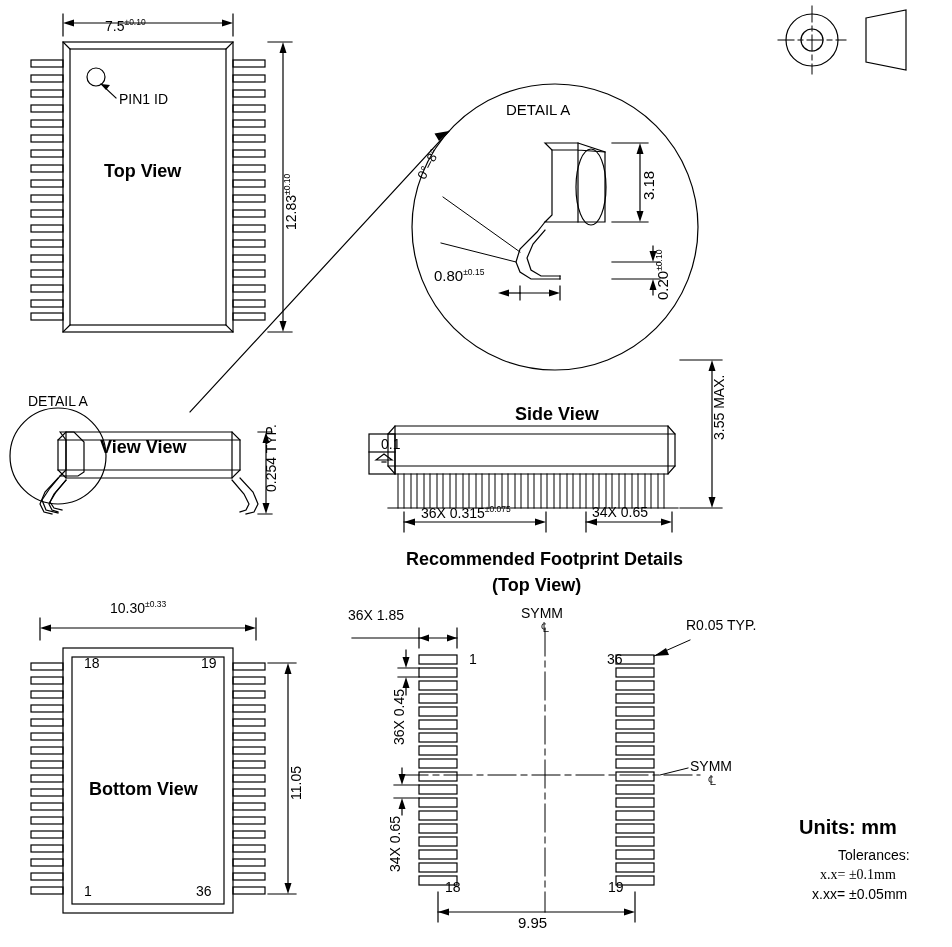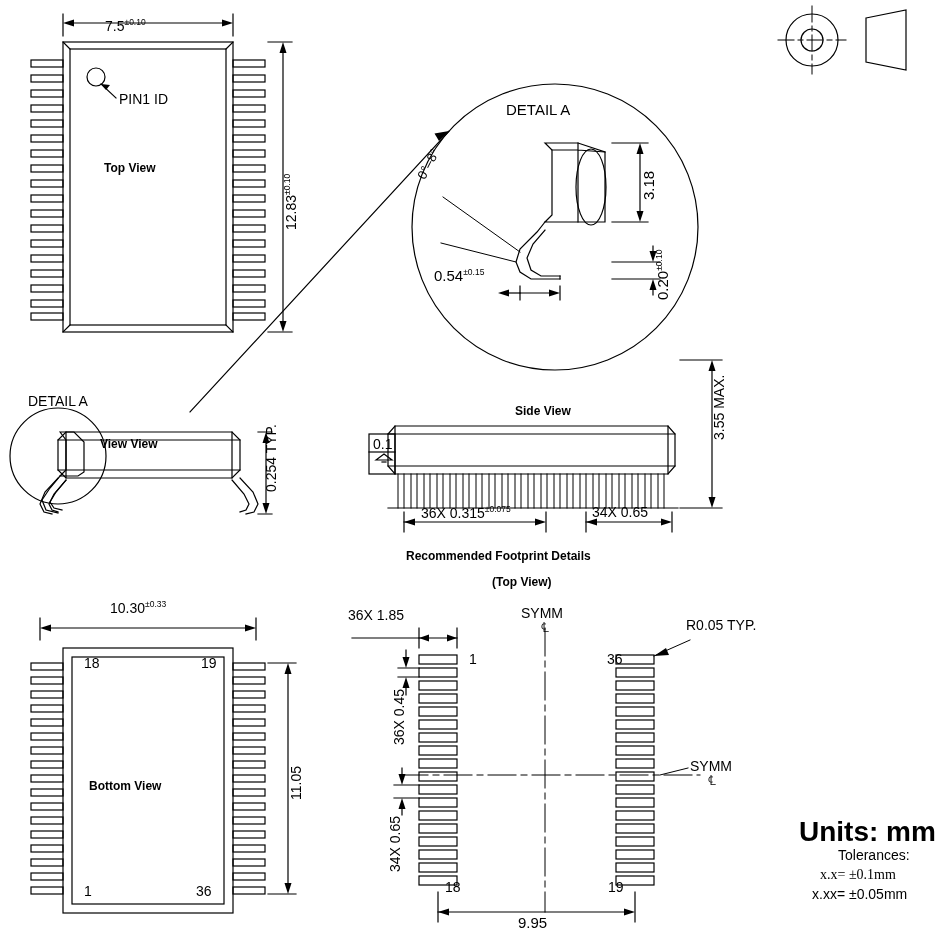--- a/index.html
+++ b/index.html
@@ -21,22 +21,22 @@
   .lbl {
     position: absolute;
     font-family: "Liberation Sans", sans-serif;
     color: #000;
     white-space: nowrap;
     line-height: 1.05;
   }
   .t13 { font-size: 13px; }
   .t14 { font-size: 14px; }
   .t15 { font-size: 15px; }
-  .t18 { font-size: 12px; }
-  .t20 { font-size: 28px; text-align: right; }
+  .t18 { font-size: 18px; }
+  .t20 { font-size: 20px; text-align: right; }
   .bold { font-weight: bold; }
   .sup { font-size: 8.5px; vertical-align: super; }
   .rot90 { transform: rotate(-90deg); transform-origin: 0 0; }
   svg { position: absolute; left: 0; top: 0; overflow: visible; }
 </style>
 </head>
 <body>
 
 <div id="sheet">
 
@@ -338,28 +338,28 @@
 
   <div class="lbl t14" style="left:105px; top:18px;"><span>7.5</span><span class="sup">±0.10</span></div>
   <div class="lbl t14" style="left:119px; top:92px;">PIN1 ID</div>
   <div class="lbl t18 bold" style="left:104px; top:162px;">Top View</div>
   <div class="lbl t14 rot90" style="left:283px; top:230px;"><span>12.83</span><span class="sup">±0.10</span></div>
 
   <div class="lbl t15" style="left:506px; top:102px;">DETAIL A</div>
   <div class="lbl t13" style="left:415px; top:175px; transform:rotate(-62deg); transform-origin:0 0;">0°–8°</div>
   <div class="lbl t15 rot90" style="left:641px; top:200px;">3.18</div>
   <div class="lbl t15 rot90" style="left:655px; top:300px;"><span>0.20</span><span class="sup">±0.10</span></div>
-  <div class="lbl t15" style="left:434px; top:268px;"><span>0.54</span><span class="sup">±0.15</span></div>
+  <div class="lbl t15" style="left:434px; top:268px;"><span>0.80</span><span class="sup">±0.15</span></div>
 
   <div class="lbl t14" style="left:28px; top:394px;">DETAIL A</div>
   <div class="lbl t18 bold" style="left:100px; top:438px;">View View</div>
   <div class="lbl t14 rot90" style="left:264px; top:492px;">0.254 TYP.</div>
 
   <div class="lbl t18 bold" style="left:497px; top:405px;margin-left:18px;">Side View</div>
-  <div class="lbl t14" style="left:373px; top:437px;">0.1</div>
+  <div class="lbl t14" style="left:381px; top:437px;">0.1</div>
   <div class="lbl t14" style="left:421px; top:505px;"><span>36X 0.315</span><span class="sup">±0.075</span></div>
   <div class="lbl t14" style="left:592px; top:505px;">34X 0.65</div>
   <div class="lbl t14 rot90" style="left:712px; top:440px;">3.55 MAX.</div>
 
   <div class="lbl t18 bold" style="left:406px; top:550px;">Recommended Footprint Details</div>
   <div class="lbl t18 bold" style="left:492px; top:576px;">(Top View)</div>
 
   <div class="lbl t14" style="left:110px; top:600px;"><span>10.30</span><span class="sup">±0.33</span></div>
   <div class="lbl t14" style="left:84px; top:656px;">18</div>
   <div class="lbl t14" style="left:201px; top:656px;">19</div>

